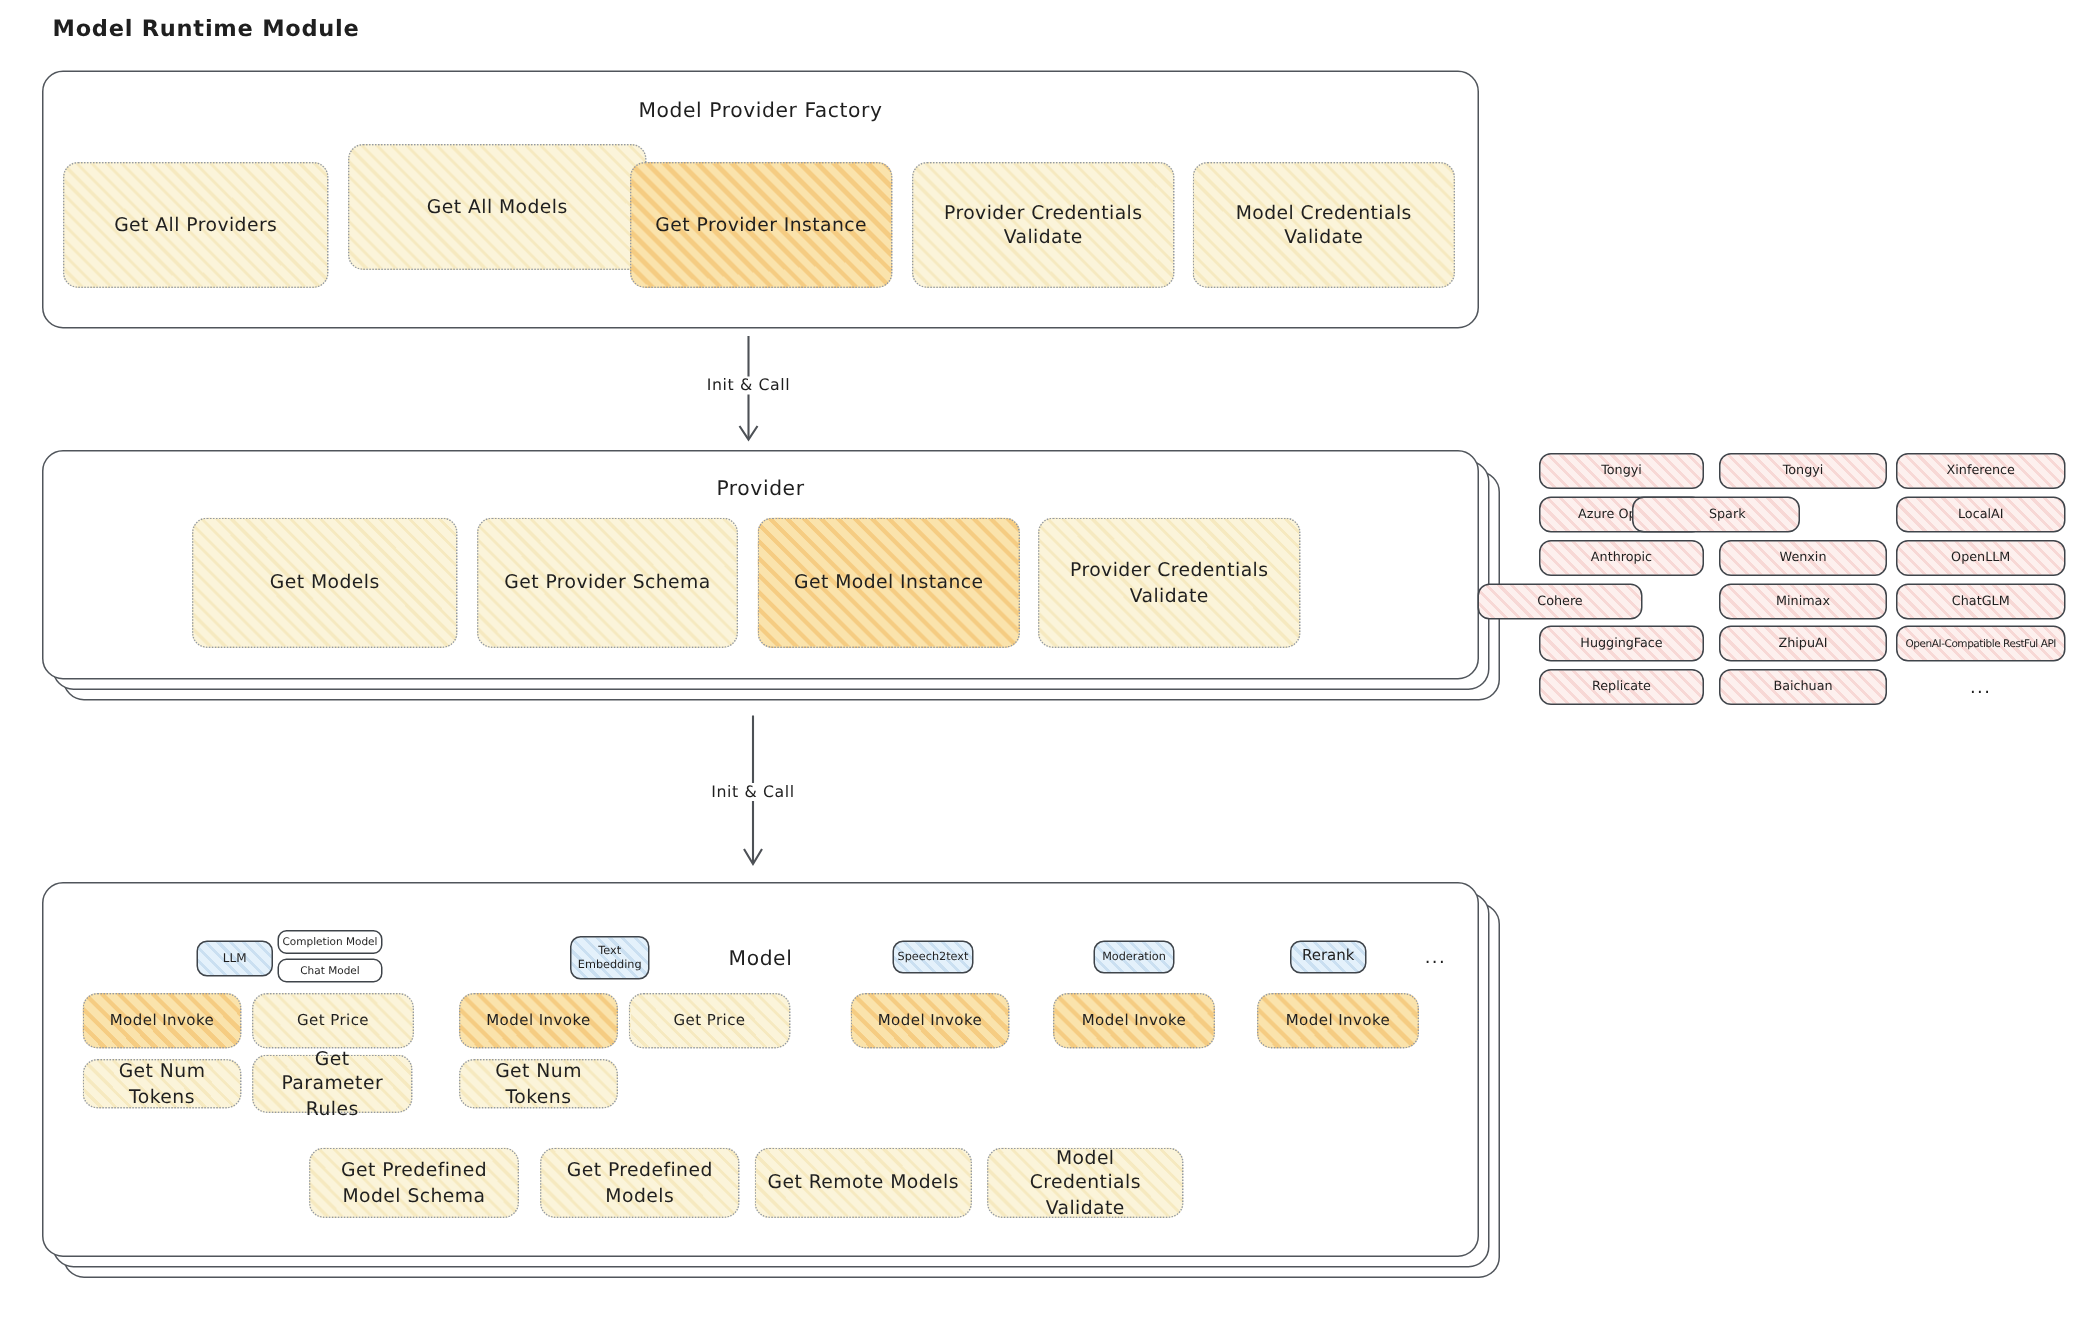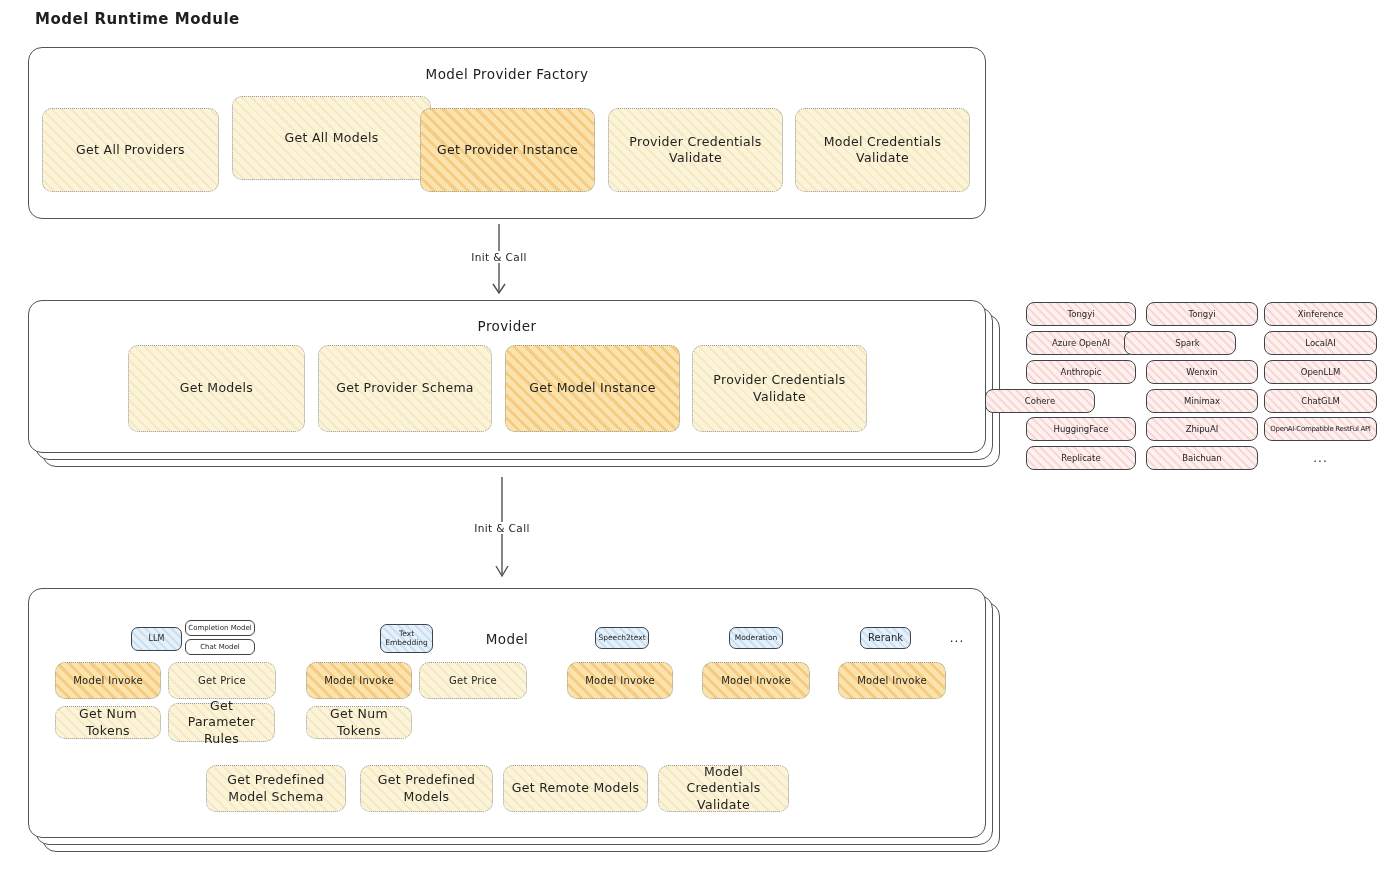--- a/index.html
+++ b/index.html
@@ -60,21 +60,21 @@
   <div class="boxtitle" style="left:28px;top:318px;width:958px;">Provider</div>
   <div class="btn yellow" style="left:128px;top:345px;width:177px;height:87px;">Get Models</div>
   <div class="btn yellow" style="left:318px;top:345px;width:174px;height:87px;">Get Provider Schema</div>
   <div class="btn orange" style="left:505px;top:345px;width:175px;height:87px;">Get Model Instance</div>
   <div class="btn yellow" style="left:692px;top:345px;width:175px;height:87px;">Provider Credentials Validate</div>
 
   <div class="chip" style="left:1026px;top:302px;width:110px;height:24px;">Tongyi</div>
   <div class="chip" style="left:1146px;top:302px;width:112px;height:24px;">Tongyi</div>
   <div class="chip" style="left:1264px;top:302px;width:113px;height:24px;">Xinference</div>
   <div class="chip" style="left:1026px;top:331px;width:110px;height:24px;">Azure OpenAI</div>
-  <div class="chip" style="left:1124px;top:331px;width:112px;height:24px;padding-left:18px;">Spark</div>
+  <div class="chip" style="left:1088px;top:331px;width:112px;height:24px;padding-left:18px;">Spark</div>
   <div class="chip" style="left:1264px;top:331px;width:113px;height:24px;">LocalAI</div>
   <div class="chip" style="left:1026px;top:360px;width:110px;height:24px;">Anthropic</div>
   <div class="chip" style="left:1146px;top:360px;width:112px;height:24px;">Wenxin</div>
   <div class="chip" style="left:1264px;top:360px;width:113px;height:24px;">OpenLLM</div>
   <div class="chip" style="left:985px;top:389px;width:110px;height:24px;">Cohere</div>
   <div class="chip" style="left:1146px;top:389px;width:112px;height:24px;">Minimax</div>
   <div class="chip" style="left:1264px;top:389px;width:113px;height:24px;">ChatGLM</div>
   <div class="chip" style="left:1026px;top:417px;width:110px;height:24px;text-align:right;">HuggingFace</div>
   <div class="chip" style="left:1146px;top:417px;width:112px;height:24px;">ZhipuAI</div>
   <div class="chip tight" style="left:1264px;top:417px;width:113px;height:24px;">OpenAI-Compatible RestFul API</div>

